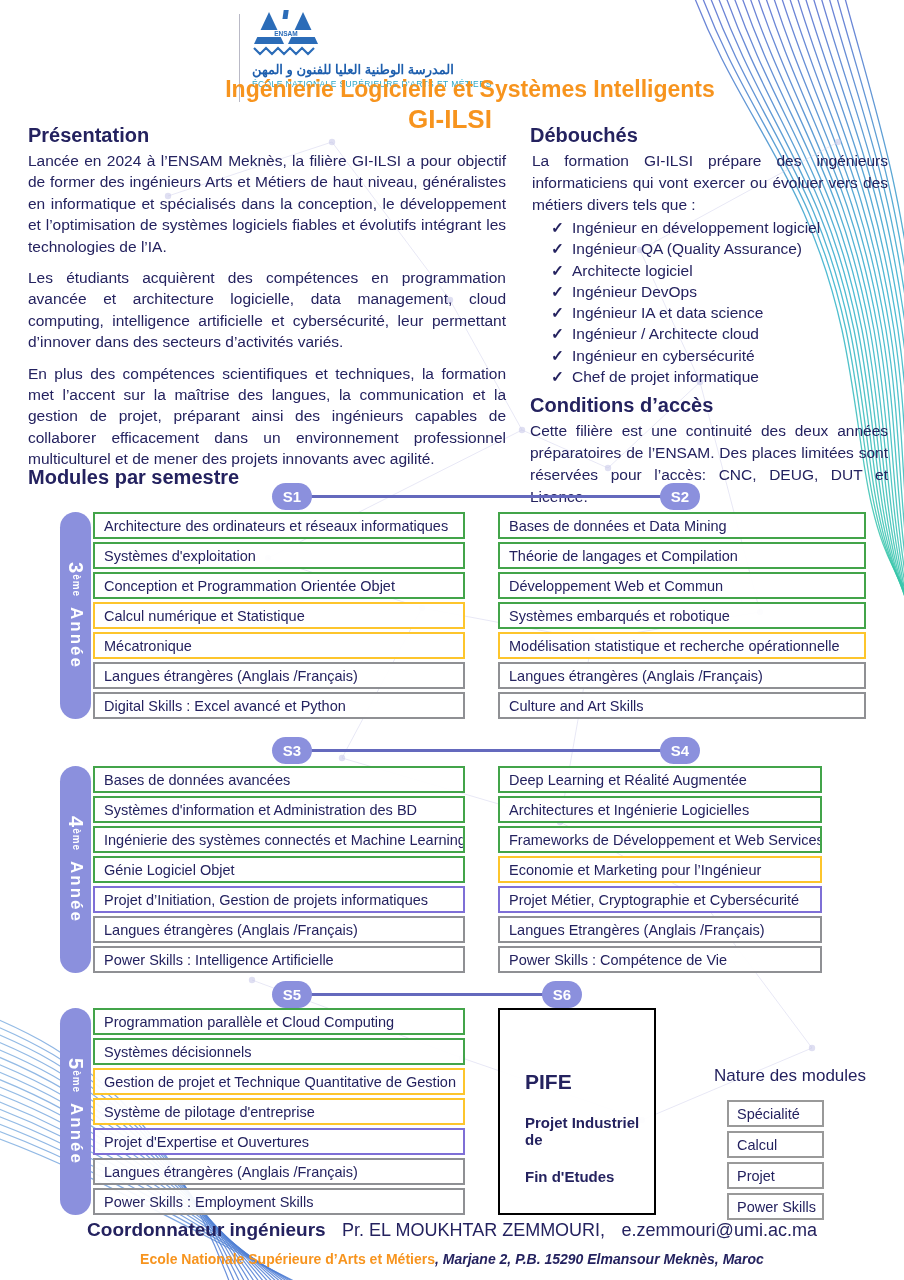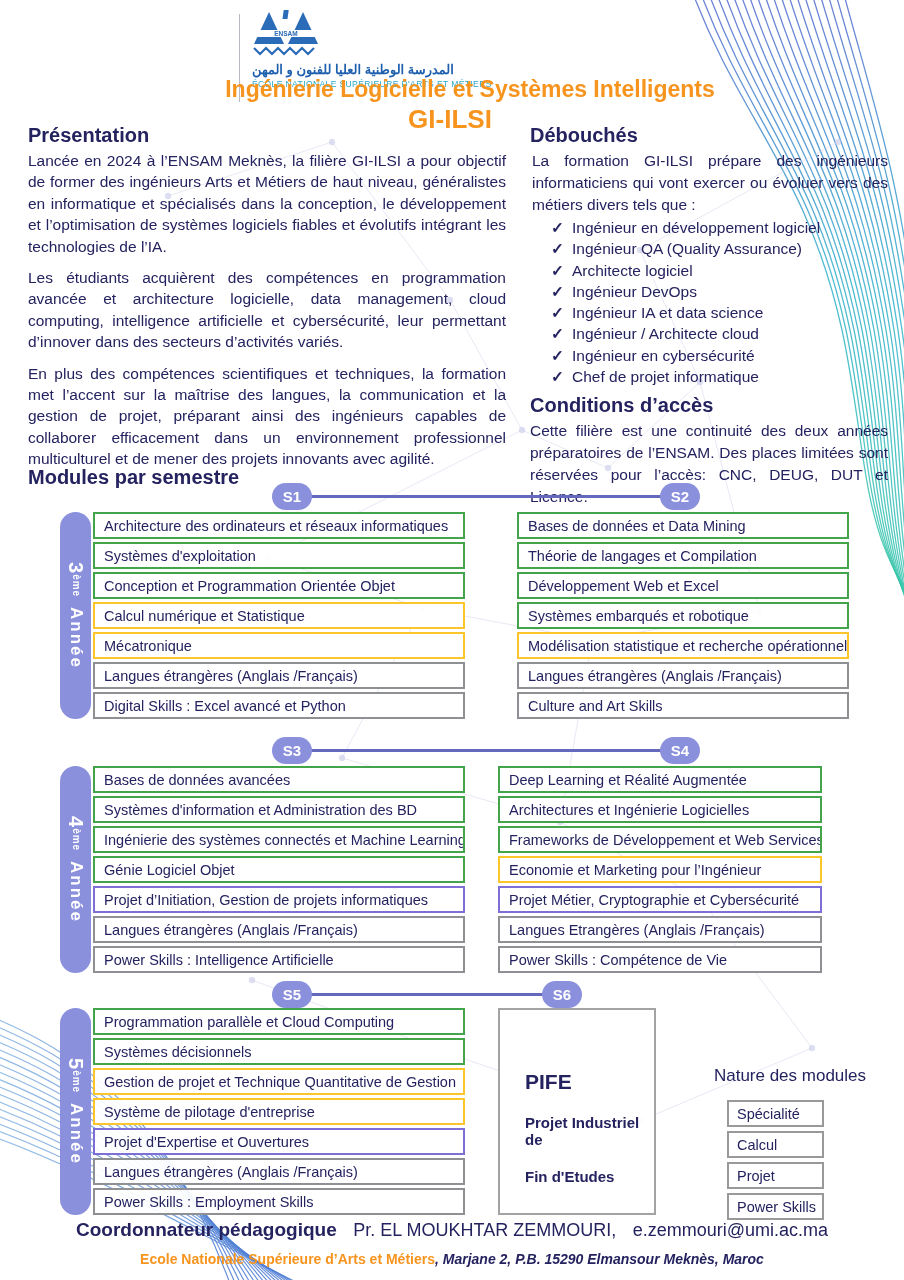--- a/index.html
+++ b/index.html
@@ -50,21 +50,21 @@
   .mod-col{position:absolute;}
   .mod{box-sizing:border-box;height:27px;margin-bottom:3px;border:2px solid #999;
        background:rgba(255,255,255,.93);display:flex;align-items:center;padding-left:9px;
        font-size:14.5px;color:#24225f;white-space:nowrap;overflow:hidden;}
   .k-sp{border-color:#43a44a;}
   .k-co{border-color:#fdc52c;}
   .k-pr{border-color:#7e6fd6;}
   .k-pw{border-color:#8f9094;}
 
   .pife-box{position:absolute;left:498px;top:1008px;width:158px;height:207px;box-sizing:border-box;
-            border:2px solid #a3a3a3;background:rgba(255,255,255,.93);z-index:2;padding:60px 10px 0 25px;}
+            border:2px solid #000000;background:rgba(255,255,255,.93);z-index:2;padding:60px 10px 0 25px;}
   .pife-title{font-size:21px;font-weight:bold;color:#24225f;}
   .pife-line{font-size:15px;font-weight:bold;color:#24225f;margin-top:20px;}
   .legend{position:absolute;left:700px;top:1066px;width:205px;z-index:2;}
   .legend-heading{font-size:17px;color:#24225f;text-align:center;width:180px;}
   #legend-items{margin-top:14px;margin-left:27px;}
   .legend-box{box-sizing:border-box;width:97px;height:27px;margin-bottom:4px;border:2px solid #999;
               background:rgba(255,255,255,.93);display:flex;align-items:center;padding-left:8px;
               font-size:14.5px;color:#24225f;}
 
   
@@ -260,29 +260,29 @@
         <div class="mod k-co">
           <span>Mécatronique</span>
         </div>
         <div class="mod k-pw">
           <span>Langues étrangères (Anglais /Français)</span>
         </div>
         <div class="mod k-pw">
           <span>Digital Skills : Excel avancé et Python</span>
         </div>
       </div>
-      <div class="mod-col" style="left: 498px; top: 512px; width: 332px; margin-left: 19px;">
+      <div class="mod-col" style="left: 498px; top: 512px; width: 368px;">
         <div class="mod k-sp">
           <span>Bases de données et Data Mining</span>
         </div>
         <div class="mod k-sp">
           <span>Théorie de langages et Compilation</span>
         </div>
         <div class="mod k-sp">
-          <span>Développement Web et Excel</span>
+          <span>Développement Web et Commun</span>
         </div>
         <div class="mod k-sp">
           <span>Systèmes embarqués et robotique</span>
         </div>
         <div class="mod k-co">
           <span>Modélisation statistique et recherche opérationnelle</span>
         </div>
         <div class="mod k-pw">
           <span>Langues étrangères (Anglais /Français)</span>
         </div>
@@ -383,21 +383,21 @@
     <div class="legend-heading">Nature des modules</div>
     <div id="legend-items">
         <div class="legend-box k-sp">Spécialité</div>
         <div class="legend-box k-co">Calcul</div>
         <div class="legend-box k-pr">Projet</div>
         <div class="legend-box k-pw">Power Skills</div>
       </div>
   </div>
 
   <div class="footer-1">
-    <span class="coord-label">Coordonnateur pédagogique</span>
+    <span class="coord-label">Coordonnateur ingénieurs</span>
     <span class="coord-value">Pr. EL MOUKHTAR ZEMMOURI,</span>
     <span class="coord-value">e.zemmouri@umi.ac.ma</span>
   </div>
   <div class="footer-2">
     <span class="school-name">Ecole Nationale Supérieure d’Arts et Métiers</span><span class="school-addr">, Marjane 2, P.B. 15290 Elmansour Meknès, Maroc</span>
   </div>
 
 </div>
 
 </body></html>

